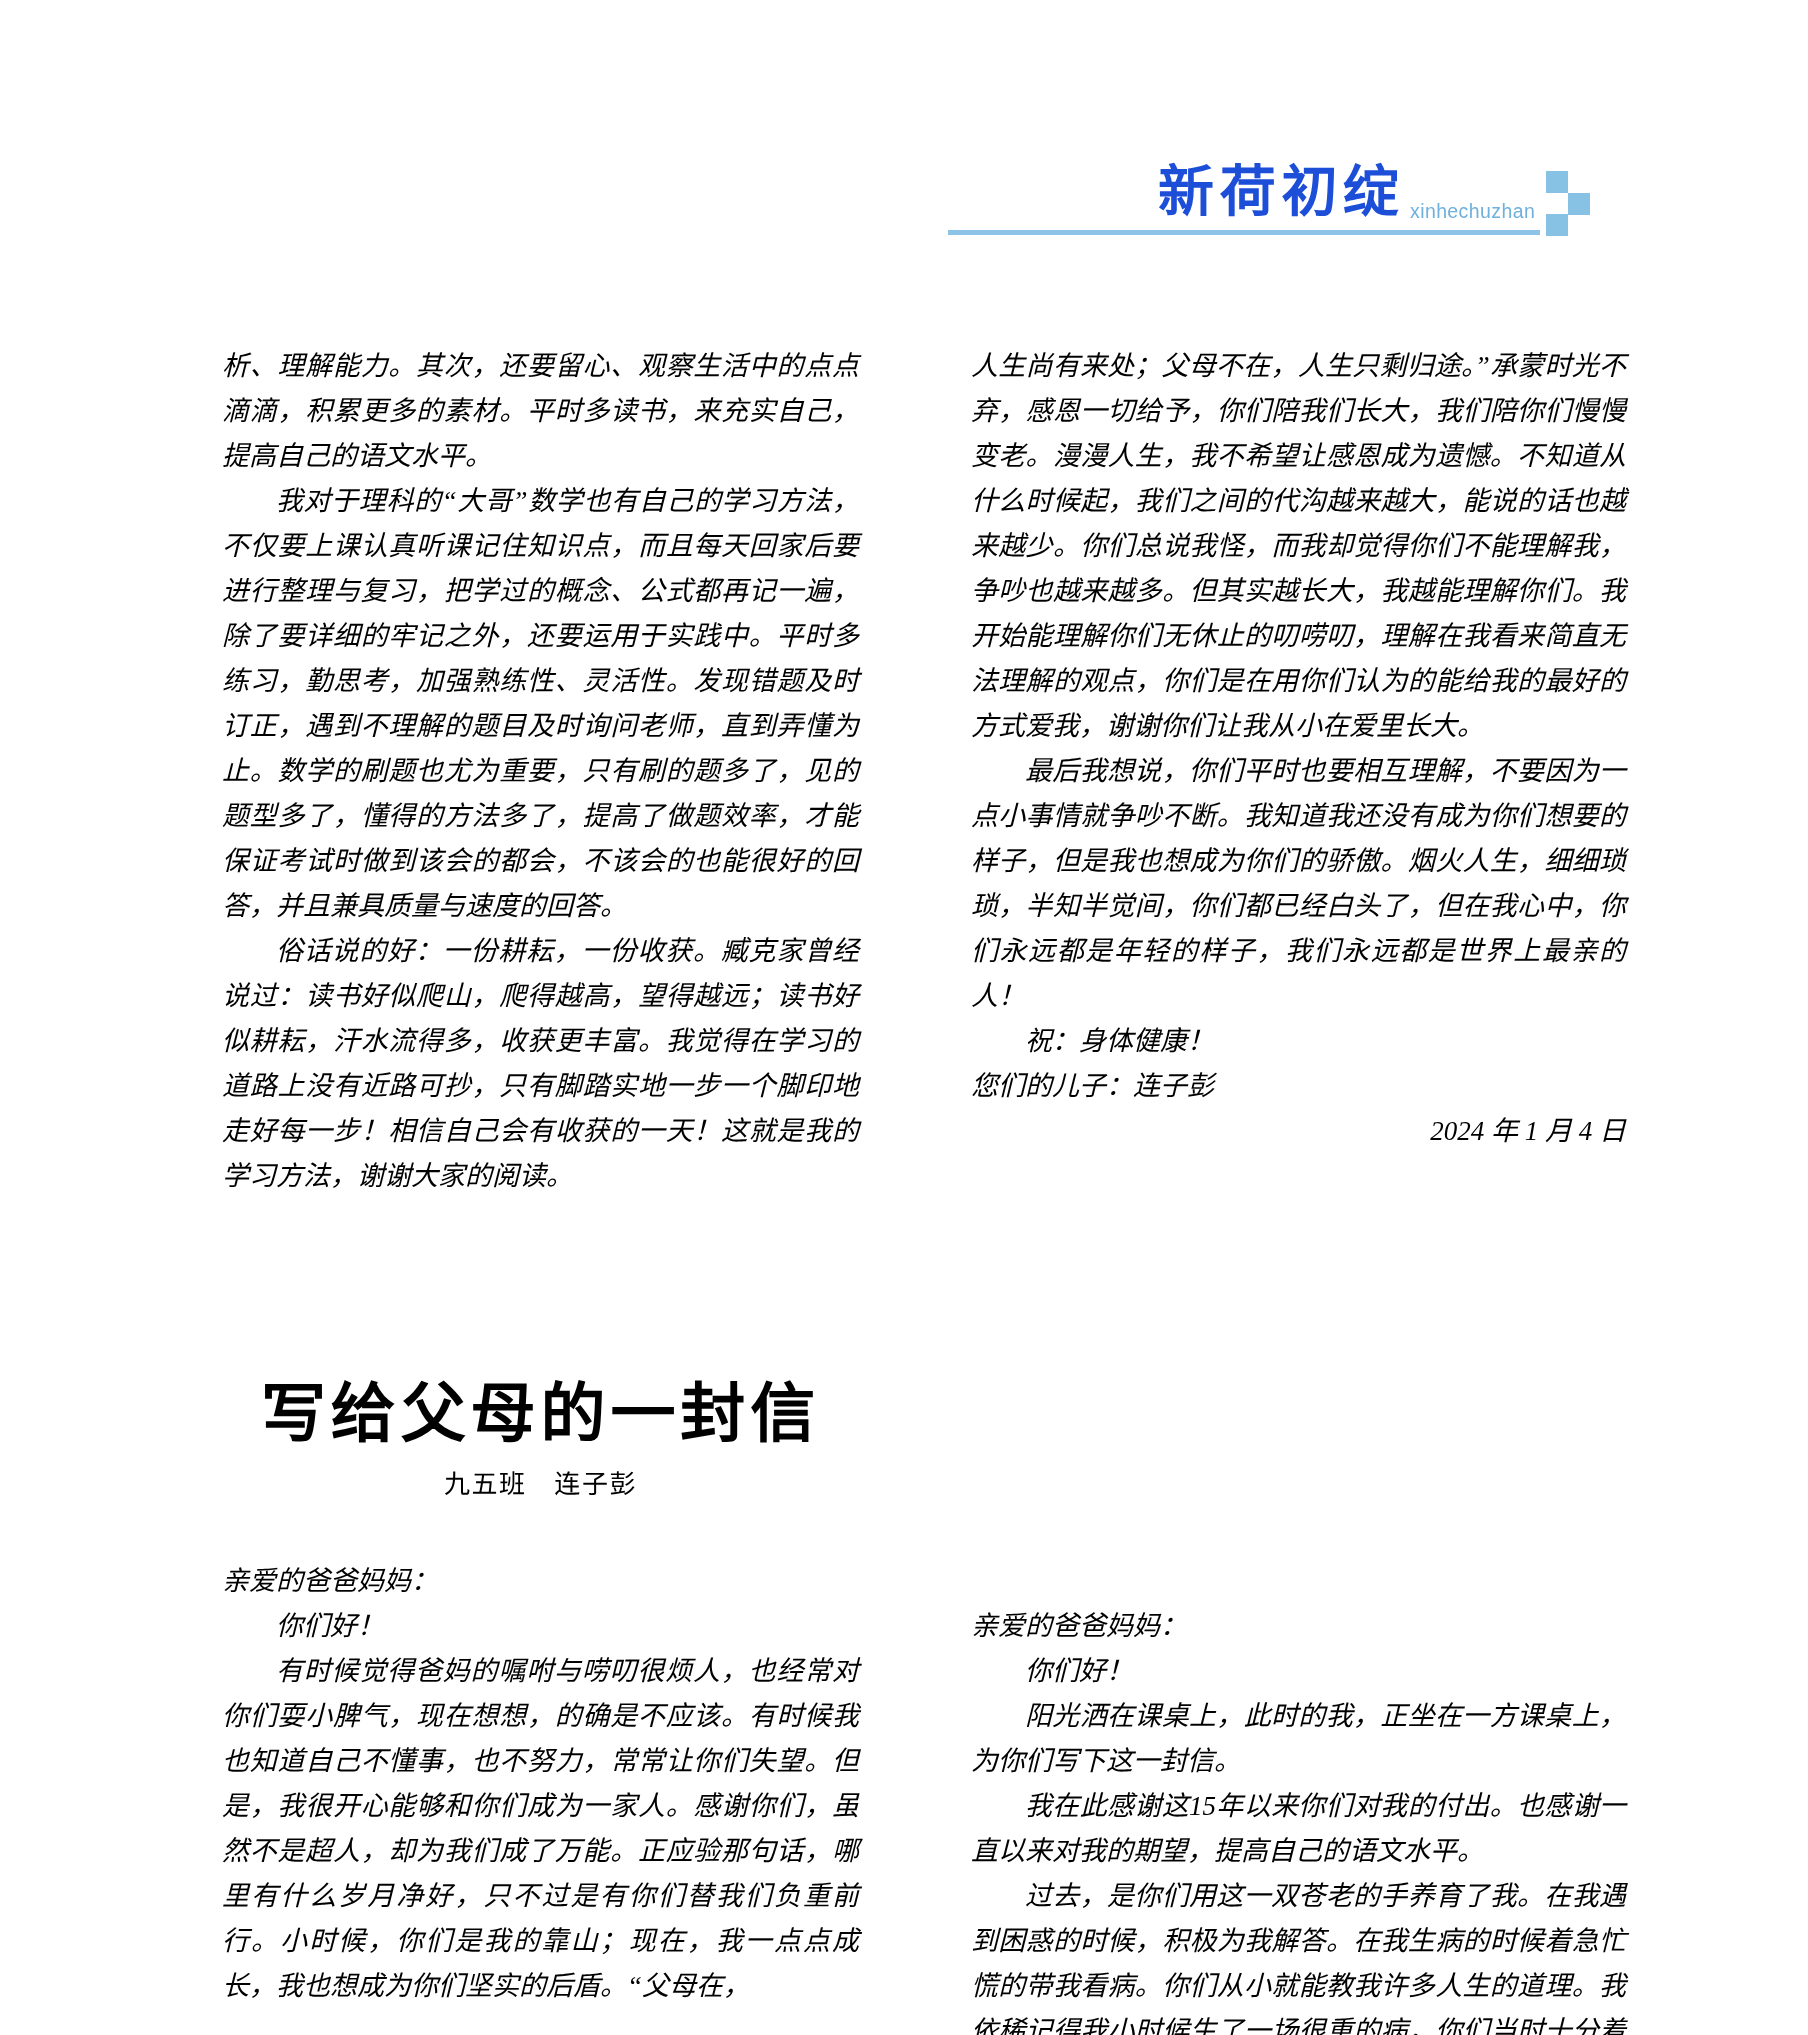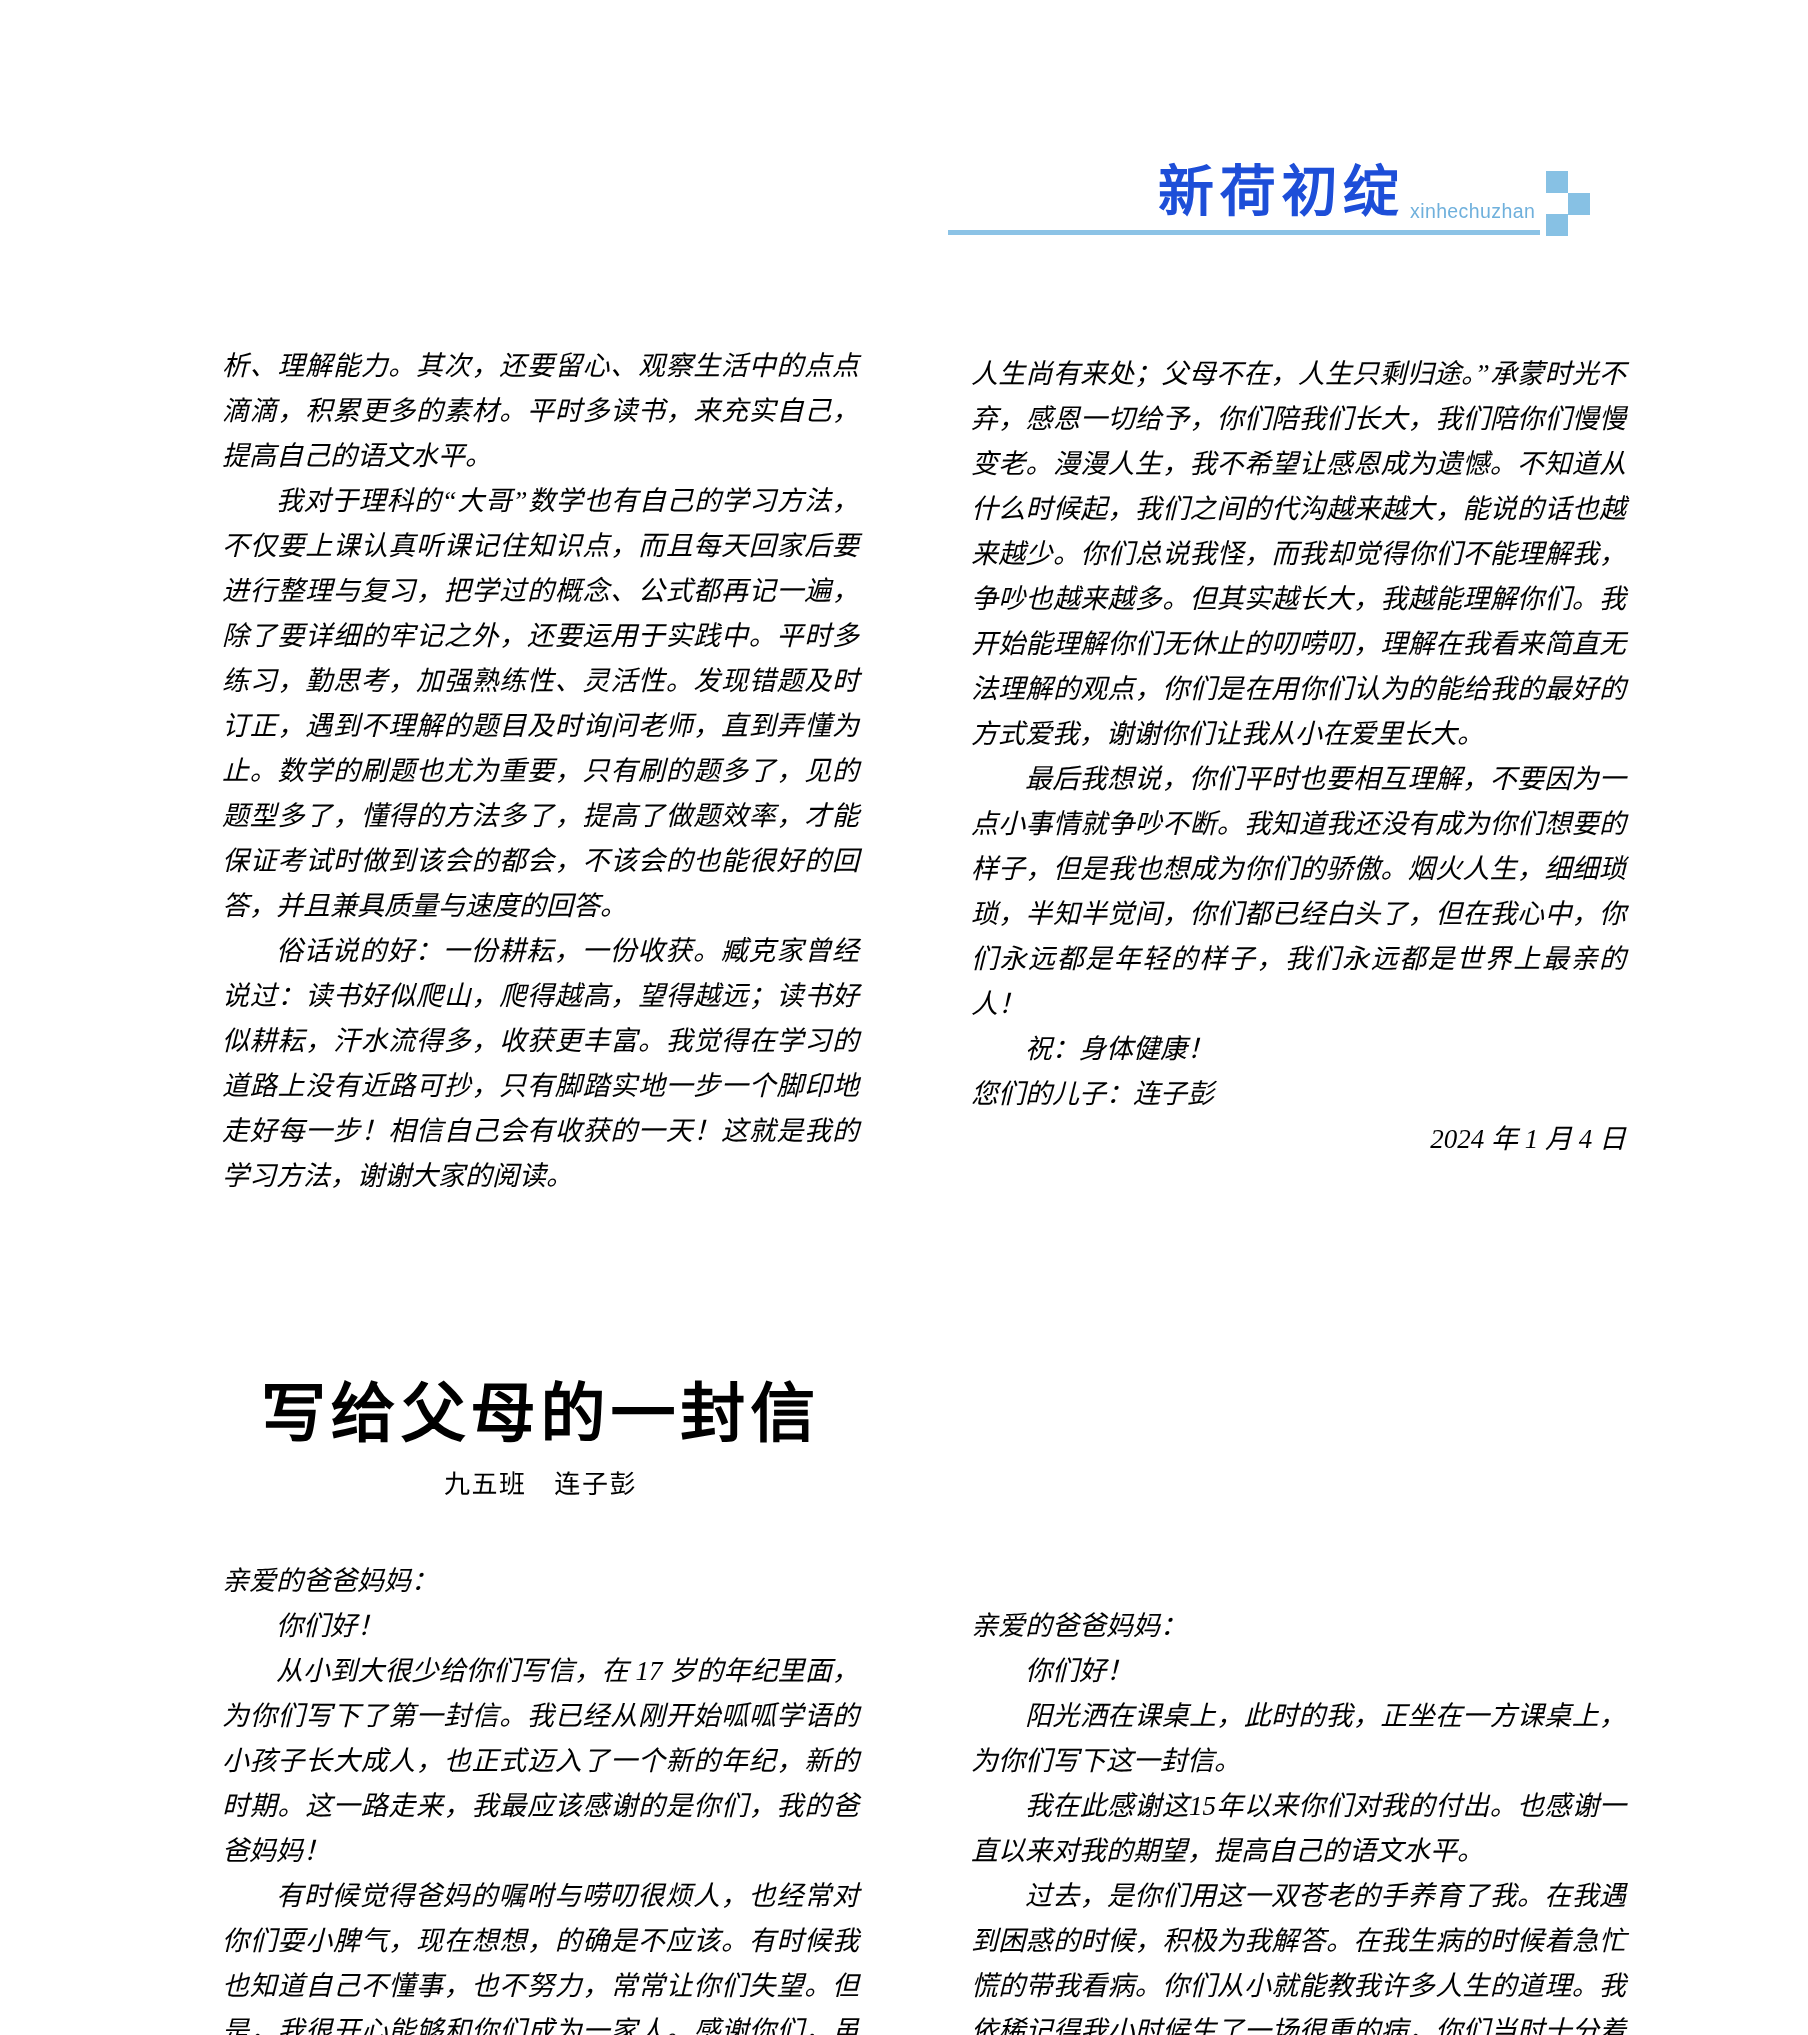--- a/index.html
+++ b/index.html
@@ -55,21 +55,21 @@
   .sq3 { left: 1546px; top: 214px; }
 
   
   .col {
     position: absolute;
     font-size: 27px;
     line-height: 45px;
     text-align: justify;
   }
   #essay-left  { left: 222px;  top: 344px;  width: 637px; }
-  #essay-right { left: 971px; top: 344px;  width: 655px; margin-top: 8px; }
+  #essay-right { left: 971px; top: 344px;  width: 655px; }
   #letter-left  { left: 222px;  top: 1559px; width: 637px; }
   #letter-right { left: 971px; top: 1604px; width: 655px; }
 
   .col p { margin: 0; padding: 0; font-style: italic; }
   .col p.ind { text-indent: 2em; }
 
   .sig-row  { padding-right: 28.5px;  margin-top: 45px; }
   .date-row { text-align: right; padding-right: 63px; }
 
   
@@ -118,21 +118,20 @@
   </div>
 
   <div class="title-block" id="title-left">
     <div class="article-title">写给父母的一封信</div>
     <div class="article-byline">九五班　连子彭</div>
   </div>
 
   <div class="col" id="letter-left">
     <p>亲爱的爸爸妈妈：</p>
     <p class="ind">你们好！</p>
-    <p class="ind">从小到大很少给你们写信，在 17 岁的年纪里面，为你们写下了第一封信。我已经从刚开始呱呱学语的小孩子长大成人，也正式迈入了一个新的年纪，新的时期。这一路走来，我最应该感谢的是你们，我的爸爸妈妈！</p>
     <p class="ind">有时候觉得爸妈的嘱咐与唠叨很烦人，也经常对你们耍小脾气，现在想想，的确是不应该。有时候我也知道自己不懂事，也不努力，常常让你们失望。但是，我很开心能够和你们成为一家人。感谢你们，虽然不是超人，却为我们成了万能。正应验那句话，哪里有什么岁月净好，只不过是有你们替我们负重前行。小时候，你们是我的靠山；现在，我一点点成长，我也想成为你们坚实的后盾。“父母在，</p>
   </div>
 
   <div class="col" id="letter-right">
     <p>亲爱的爸爸妈妈：</p>
     <p class="ind">你们好！</p>
     <p class="ind">阳光洒在课桌上，此时的我，正坐在一方课桌上，为你们写下这一封信。</p>
     <p class="ind">我在此感谢这15年以来你们对我的付出。也感谢一直以来对我的期望，提高自己的语文水平。</p>
     <p class="ind">过去，是你们用这一双苍老的手养育了我。在我遇到困惑的时候，积极为我解答。在我生病的时候着急忙慌的带我看病。你们从小就能教我许多人生的道理。我依稀记得我小时候生了一场很重的病，你们当时十分着急。带着我跑到了医院，去了医院的各个科室给我做检查，直到我输完了液，才坐了出租车回到的家。</p>
   </div>

